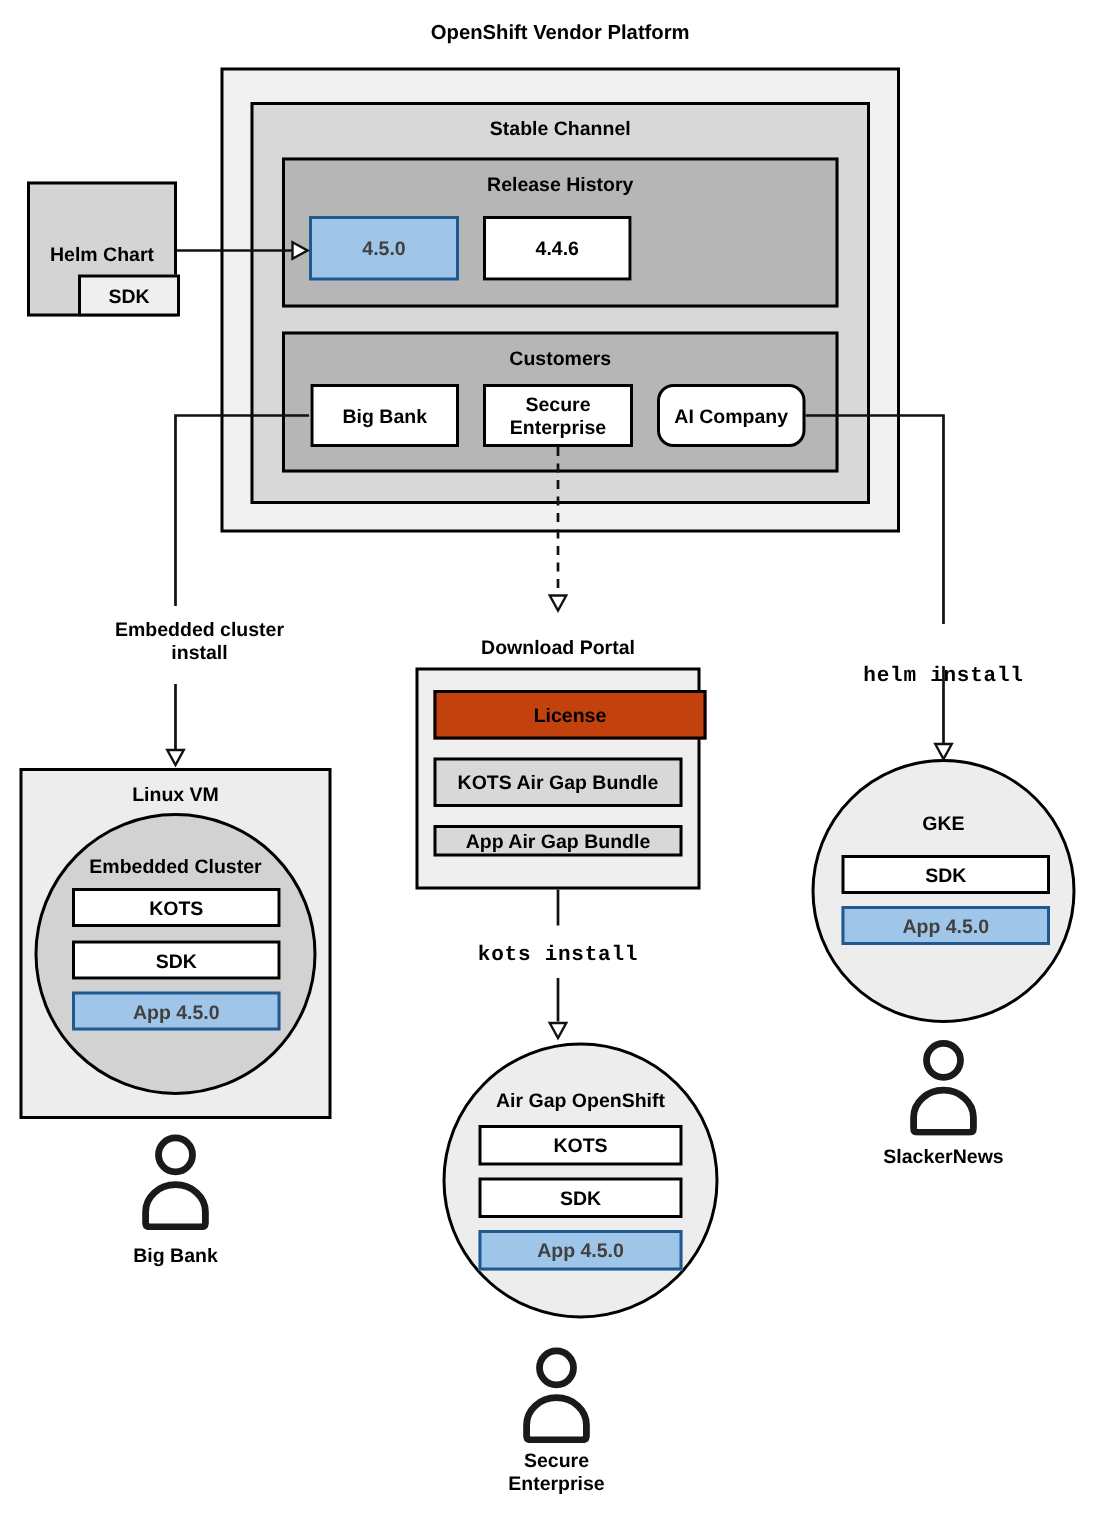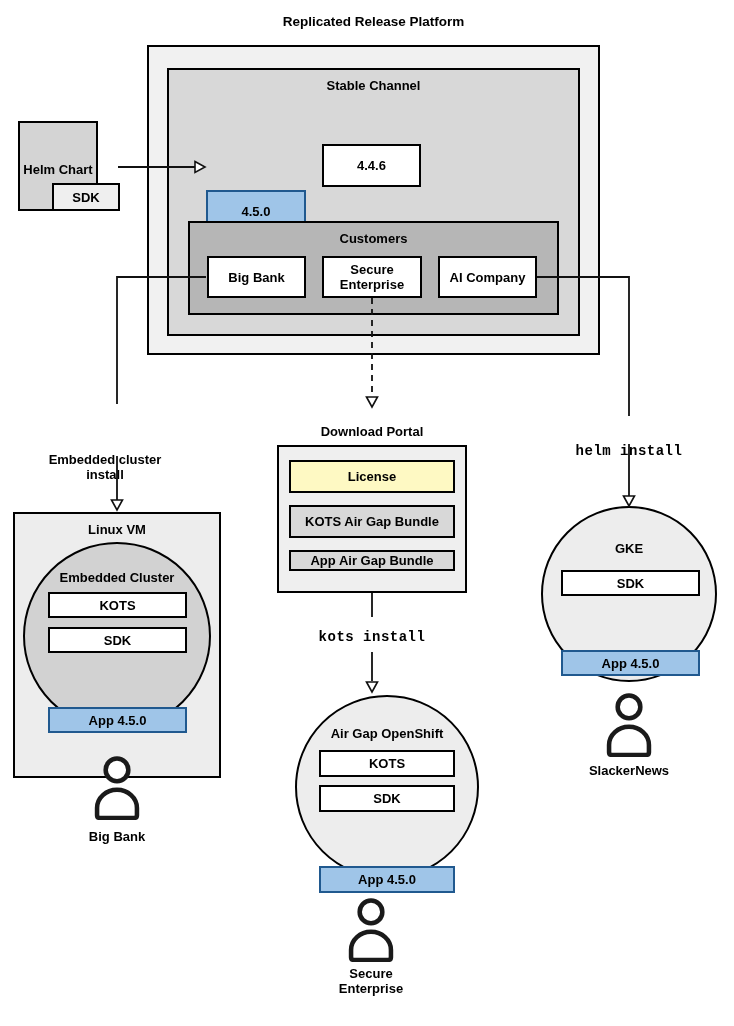--- a/index.html
+++ b/index.html
@@ -4,76 +4,79 @@
 <style>
   html,body{margin:0;padding:0;background:#fff;}
   .canvas{
     position:relative;width:734px;height:1026px;background:#fff;overflow:hidden;
     font-family:"Liberation Sans","DejaVu Sans",sans-serif;color:#000;
   }
   .abs{position:absolute;box-sizing:border-box;}
   .box{position:absolute;box-sizing:border-box;border:2px solid #000;}
   .lbl{font-weight:700;font-size:13px;text-align:center;line-height:15px;}
   .cell{display:flex;align-items:center;justify-content:center;font-weight:700;font-size:13px;text-align:center;line-height:15px;background:#fff;}
-  .blue{background:#9fc5e8;border-color:#20598f;color:#000000;margin-top:46px;}
+  .blue{background:#9fc5e8;border-color:#20598f;color:#404040;}
   .circle{border-radius:50%;}
   .mono{font-family:"Liberation Mono","DejaVu Sans Mono",monospace;font-weight:700;font-size:14px;text-align:center;letter-spacing:0.5px;}
   .toplabel{position:absolute;left:0;right:0;top:8px;text-align:center;}
   svg.connectors{position:absolute;left:0;top:0;width:734px;height:1026px;z-index:6;pointer-events:none;}
   .usericon{position:absolute;}
 </style>
 </head>
 <body>
 
 <div class="canvas">
 
-  <div class="abs lbl" style="left:147px;top:14px;width:453px;font-size:13.5px;">Replicated Release Platform</div>
+  <div class="abs lbl" style="left:147px;top:14px;width:453px;font-size:13.5px;">OpenShift Vendor Platform</div>
 
   <div class="box" style="left:147px;top:45px;width:453px;height:310px;background:#f1f1f1;"></div>
 
   <div class="box" style="left:167px;top:68px;width:413px;height:268px;background:#d8d8d8;">
     <div class="toplabel lbl">Stable Channel</div>
   </div>
 
+  <div class="box" style="left:188px;top:105px;width:371px;height:100px;background:#b6b6b6;">
+    <div class="toplabel lbl">Release History</div>
+  </div>
   <div class="box cell blue" style="left:206px;top:144px;width:100px;height:43px;">4.5.0</div>
   <div class="box cell" style="left:322px;top:144px;width:99px;height:43px;">4.4.6</div>
 
   <div class="box" style="left:188px;top:221px;width:371px;height:94px;background:#b6b6b6;">
     <div class="toplabel lbl">Customers</div>
   </div>
   <div class="box cell" style="left:207px;top:256px;width:99px;height:42px;">Big Bank</div>
   <div class="box cell" style="left:322px;top:256px;width:100px;height:42px;padding:0 6px;">Secure Enterprise</div>
-  <div class="box cell" style="left:438px;top:256px;width:99px;height:42px;">AI Company</div>
+  <div class="box cell" style="left:438px;top:256px;width:99px;height:42px;border-radius:11px;">AI Company</div>
 
-  <div class="box" style="left:18px;top:121px;width:80px;height:90px;background:#d4d4d4;">
+  <div class="box" style="left:18px;top:121px;width:100px;height:90px;background:#d4d4d4;">
     <div class="abs lbl" style="left:0;right:0;top:39px;">Helm Chart</div>
     <div class="box cell" style="left:32px;top:60px;width:68px;height:28px;background:#efefef;">SDK</div>
   </div>
 
-  <div class="abs lbl" style="left:40px;top:412px;width:130px;margin-top:40px;">Embedded cluster install</div>
+  <div class="abs lbl" style="left:68px;top:412px;width:130px;">Embedded cluster install</div>
 
-  <div class="box" style="left:13px;top:512px;width:208px;height:266px;background:#ededed;">
+  <div class="box" style="left:13px;top:512px;width:208px;height:234px;background:#ededed;">
     <div class="toplabel lbl">Linux VM</div>
     <div class="box circle" style="left:8px;top:28px;width:188px;height:188px;background:#d2d2d2;">
       <div class="abs lbl" style="left:0;right:0;top:26px;">Embedded Cluster</div>
       <div class="box cell" style="left:23px;top:48px;width:139px;height:26px;">KOTS</div>
       <div class="box cell" style="left:23px;top:83px;width:139px;height:26px;">SDK</div>
       <div class="box cell blue" style="left:23px;top:117px;width:139px;height:26px;">App 4.5.0</div>
     </div>
   </div>
 
   <svg class="usericon" style="left:88px;top:756px;" width="58" height="64" viewBox="0 0 64 70">
     <circle cx="32" cy="15" r="12.5" fill="#fff" stroke="#1a1a1a" stroke-width="5"></circle>
     <path d="M10 65 L10 57 A22 20 0 0 1 54 57 L54 65 Q54 68 51 68 L13 68 Q10 68 10 65 Z" fill="#fff" stroke="#1a1a1a" stroke-width="5" stroke-linejoin="round"></path>
   </svg>
   <div class="abs lbl" style="left:57px;top:829px;width:120px;">Big Bank</div>
 
   <div class="abs lbl" style="left:302px;top:424px;width:140px;">Download Portal</div>
   <div class="box" style="left:277px;top:445px;width:190px;height:148px;background:#efefef;">
-    <div class="box cell" style="left:10px;top:13px;width:166px;height:33px;background:#fef9c3;">License</div>
+    <div class="box cell" style="left:10px;top:13px;width:182px;height:33px;background:#c2410c;">License</div>
     <div class="box cell" style="left:10px;top:58px;width:166px;height:33px;background:#d8d8d8;">KOTS Air Gap Bundle</div>
     <div class="box cell" style="left:10px;top:103px;width:166px;height:21px;background:#d8d8d8;">App Air Gap Bundle</div>
   </div>
 
   <div class="abs mono" style="left:302px;top:629px;width:140px;">kots install</div>
 
   <div class="box circle" style="left:295px;top:695px;width:184px;height:184px;background:#ededed;">
     <div class="abs lbl" style="left:0;right:0;top:29px;">Air Gap OpenShift</div>
     <div class="box cell" style="left:22px;top:53px;width:136px;height:27px;">KOTS</div>
     <div class="box cell" style="left:22px;top:88px;width:136px;height:27px;">SDK</div>

